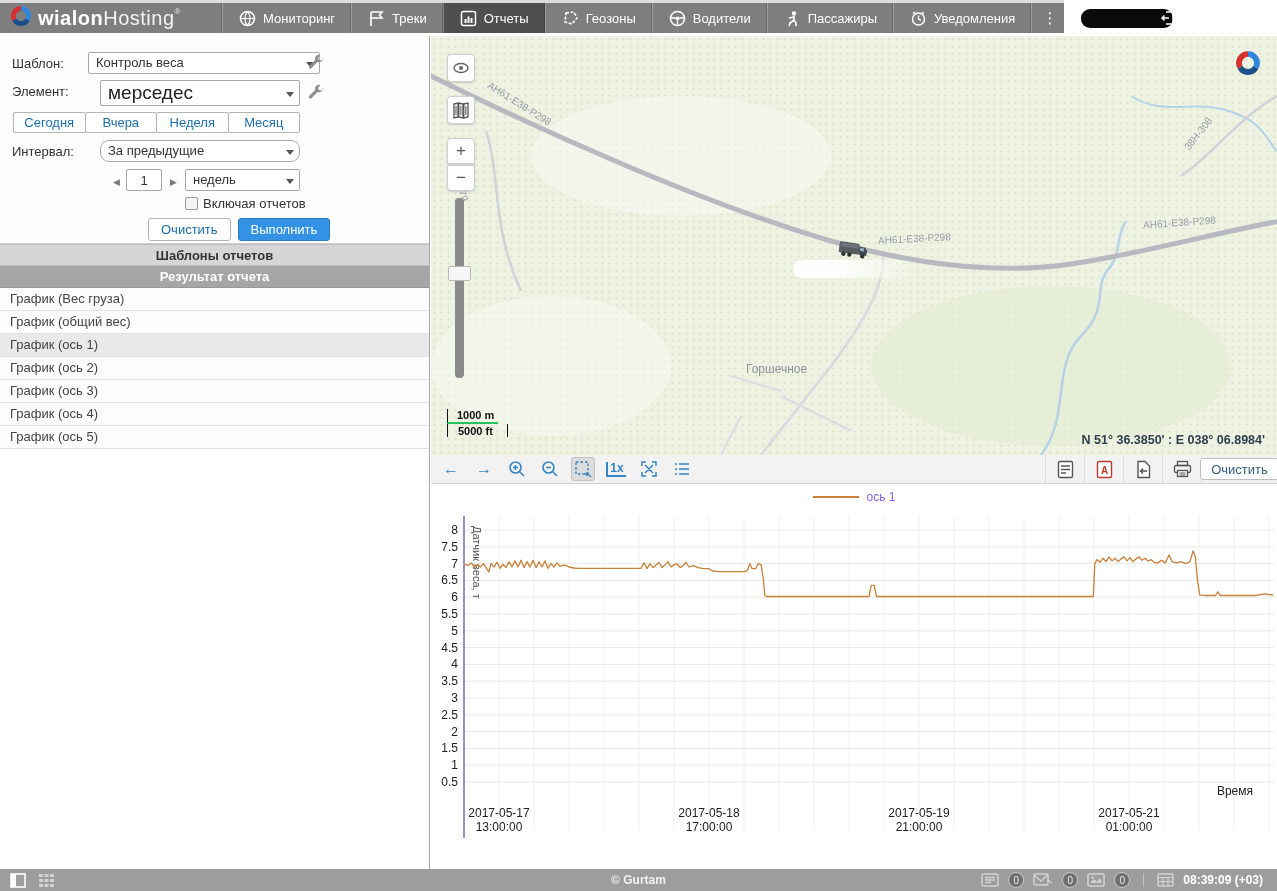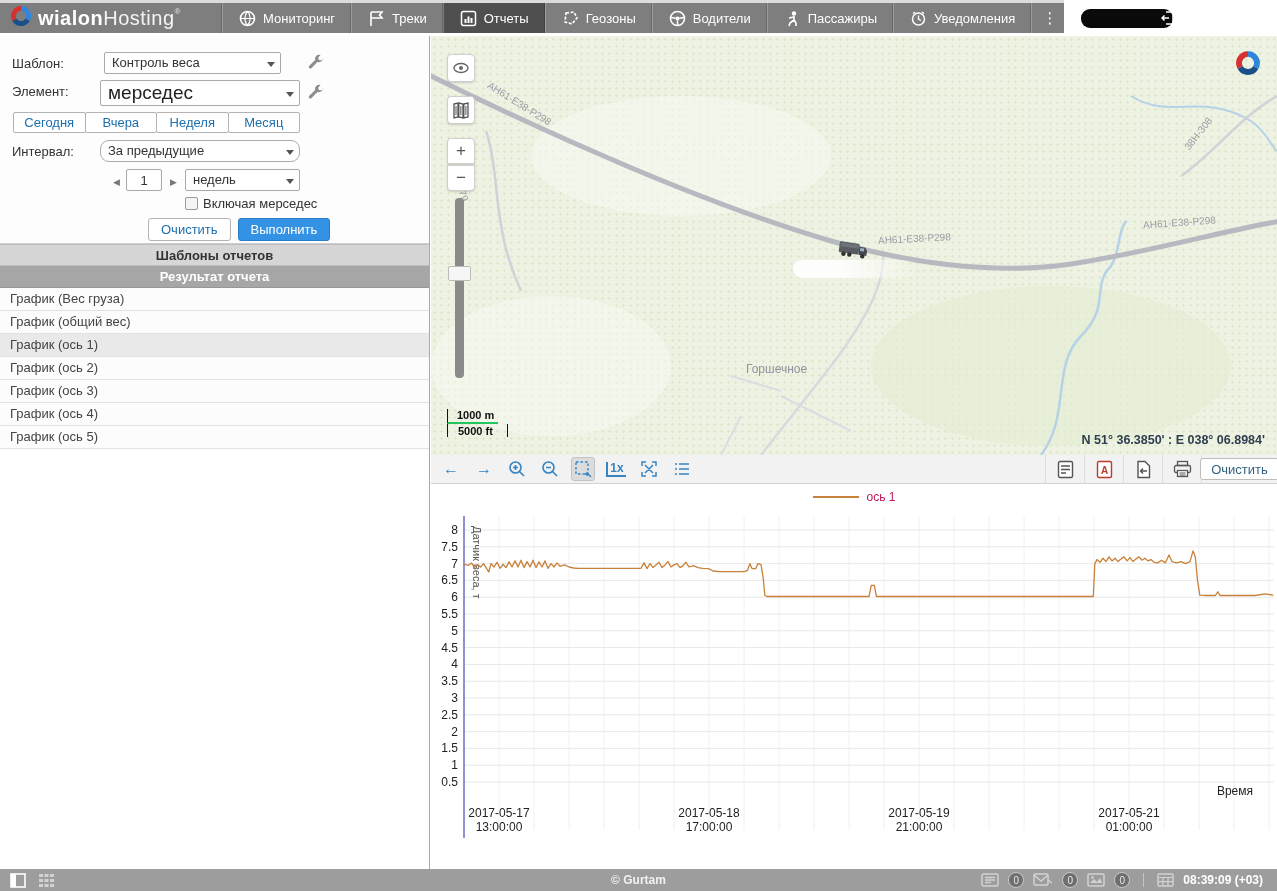--- a/index.html
+++ b/index.html
@@ -88,21 +88,21 @@
     color:#3584c4; font-size:16px; border-radius:3px;}
   .tool.active { background:#dcdcdc; border:1px solid #c2c2c2; }
   .onex { font-size:12px; font-weight:bold; color:#3584c4; border-bottom:2px solid #3584c4; border-left:2px solid #3584c4;
     padding:0 2px 1px 2px; line-height:12px;}
   .tright { position:absolute; right:0; top:0; height:28px; display:flex; align-items:center; }
   .tcell { width:39px; height:28px; border-left:1px solid #ddd; display:flex; align-items:center; justify-content:center; cursor:pointer;}
   .clear-cell { width:76px; }
   .btn.clear { background:#fff; border:1px solid #bdbdbd; color:#33607f; height:22px; padding:0 10px; border-radius:3px;}
   .chart-area { position:relative; width:846px; height:384px; background:#fff; }
   .legend { position:absolute; top:6px; left:0; width:100%; display:flex; justify-content:center;
-    align-items:center; gap:8px; font-size:12px; color:#be185d; }
+    align-items:center; gap:8px; font-size:12px; color:#8b5cf6; }
   .legend-line { display:inline-block; width:46px; height:2px; background:#c8813a; }
   #chart-svg { position:absolute; inset:0; }
   .xlabel { position:absolute; right:24px; top:300px; font-size:12px; color:#222; }
 
   
   .statusbar { position:absolute; left:0; top:869px; width:1277px; height:22px; background:#9d9d9d;
     display:flex; align-items:center; color:#fff; font-size:12px; }
   .sb-left { display:flex; align-items:center; gap:12px; padding-left:10px; }
   .sb-center { position:absolute; left:0; width:100%; text-align:center; font-weight:bold; opacity:.85; }
   .sb-right { margin-left:auto; display:flex; align-items:center; gap:9px; padding-right:14px; }
@@ -201,21 +201,21 @@
             <path d="M5 1 H12 V13 H5 M8 7 H1 M3.5 4.5 L1 7 L3.5 9.5" fill="none" stroke="#fff" stroke-width="1.5"></path>
           </svg>
       </div>
     </div>
   </header>
 
   <aside class="left-panel">
     <div class="form">
       <div class="frow" style="top:16px;">
         <span class="flabel">Шаблон:</span>
-        <div class="selbox" style="left:104px; top:0; width:177px;">
+        <div class="selbox" style="left:88px; top:0; width:232px;">
           <span>Контроль веса</span><span class="caret"></span>
         </div>
         <svg class="wrench" style="left:307px; top:2px;" viewBox="0 0 18 18">
             <path d="M16 4.2 a4.2 4.2 0 0 1-5.6 3.9 L4.6 14 a1.6 1.6 0 0 1-2.3-2.3 L8.1 5.9 A4.2 4.2 0 0 1 13.6 1 L11.2 3.4 L11.8 6 L14.4 6.6 L16.6 4.4 Z" fill="#8d8d8d"></path>
           </svg>
       </div>
       <div class="frow" style="top:44px;">
         <span class="flabel">Элемент:</span>
         <div class="selbox unit-sel" style="left:100px; top:0; width:200px;">
           <span>мерседес</span><span class="caret" style="top:11px;"></span>
@@ -239,21 +239,21 @@
       <div class="frow" style="top:132px;">
         <span class="spin-arrow" style="left:113px;">◀</span>
         <input class="spin-input" style="left: 126px; top: 1px;" value="1">
         <span class="spin-arrow" style="left:170px;">▶</span>
         <div class="selbox" style="left:185px; top:1px; width:115px;">
           <span>недель</span><span class="caret"></span>
         </div>
       </div>
       <div class="chkrow">
         <span class="chkbox"></span>
-        <span>Включая мерседес</span>
+        <span>Включая отчетов</span>
       </div>
       <div class="btnrow">
         <div class="btn ghost">Очистить</div>
         <div class="btn primary">Выполнить</div>
       </div>
     </div>
     <div class="sec-header light">Шаблоны отчетов</div>
     <div class="sec-header dark">Результат отчета</div>
     <ul class="result-list">
       <li>График (Вес груза)</li>

